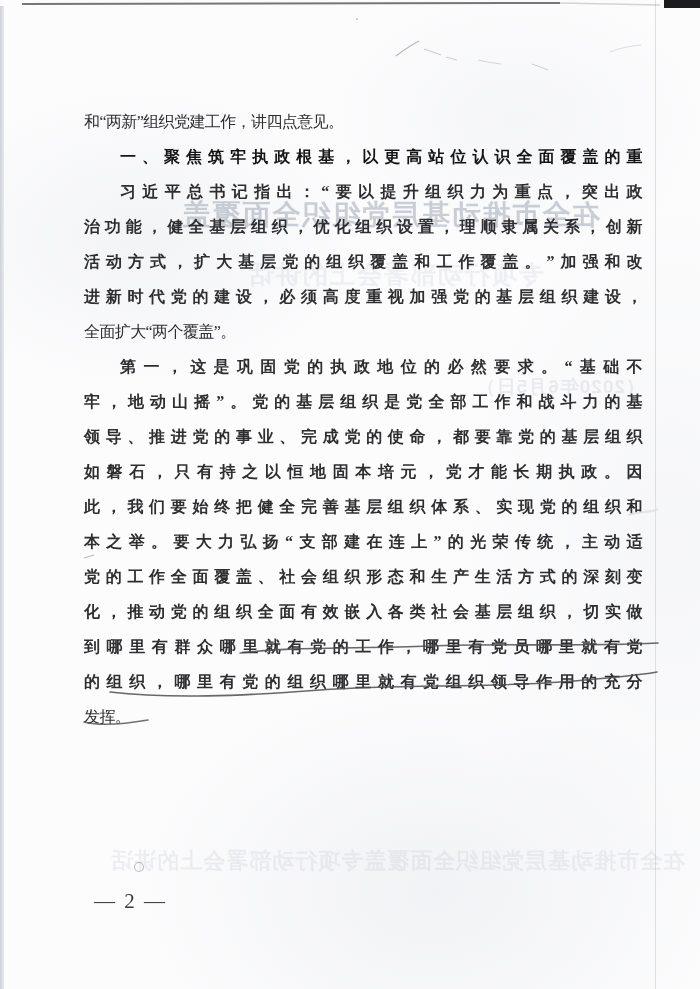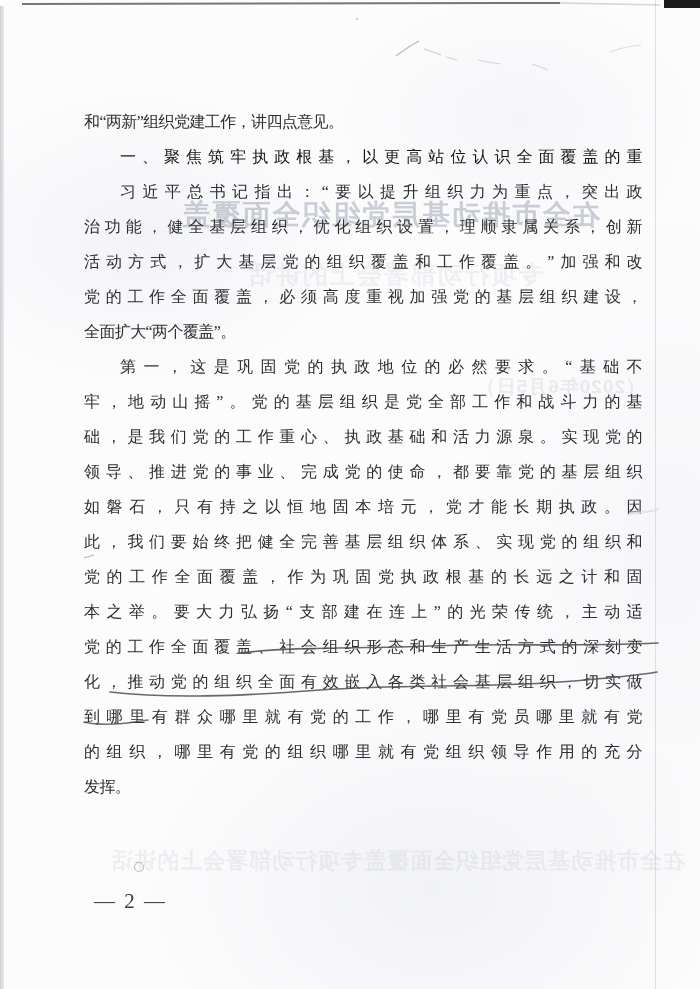--- a/index.html
+++ b/index.html
@@ -19,23 +19,23 @@
   }
   
   .edge-left{position:absolute;left:0;top:6px;width:4px;height:983px;background:linear-gradient(90deg,#c9cdd3,#e4e6ea);opacity:.9;}
   .edge-right-line{position:absolute;left:655px;top:0;width:1px;height:989px;background:#dcdfe3;}
   
   .textcol{
     position:absolute;left:84px;top:104px;width:558px;
     color:#2e2e30;font-size:16px;line-height:35px;letter-spacing:-0.6px;
   }
   .tl{height:35px;white-space:nowrap;}
-  .jst{text-align:justify;text-align-last:justify;white-space:normal;}
+  .jst{text-align:justify;text-align-last:justify;white-space:normal;font-weight:bold;}
   .ind{text-indent:36px;}
-  .hd{font-family:"Liberation Sans","DejaVu Sans",sans-serif;font-weight:400;color:#141414;}
+  .hd{font-family:"Liberation Sans","DejaVu Sans",sans-serif;font-weight:700;color:#141414;}
   .footer{
     position:absolute;left:94px;top:889px;color:#3a3a3c;
     font-size:21px;letter-spacing:2px;
   }
   
   .bleed{
     position:absolute;transform:scaleX(-1);white-space:nowrap;
     font-family:"Liberation Sans","DejaVu Sans",sans-serif;font-weight:700;
     color:#8e97a8;filter:blur(.7px);pointer-events:none;
   }
@@ -58,30 +58,28 @@
   <div class="bleed bleed-date">（2020年6月5日）</div>
   <div class="bleed bleed-bottom">在全市推动基层党组织全面覆盖专项行动部署会上的讲话</div>
 
   <div class="textcol">
     <div class="tl">和“两新”组织党建工作，讲四点意见。</div>
     <div class="tl hd ind jst">一、聚焦筑牢执政根基，以更高站位认识全面覆盖的重</div>
 
     <div class="tl ind jst">习近平总书记指出：“要以提升组织力为重点，突出政</div>
     <div class="tl jst">治功能，健全基层组织，优化组织设置，理顺隶属关系，创新</div>
     <div class="tl jst">活动方式，扩大基层党的组织覆盖和工作覆盖。”加强和改</div>
-    <div class="tl jst">党的工作全面覆盖，必须高度重视加强党的基层组织建设，</div>
+    <div class="tl jst">进新时代党的建设，必须高度重视加强党的基层组织建设，</div>
     <div class="tl">全面扩大“两个覆盖”。</div>
 
     <div class="tl ind jst">第一，这是巩固党的执政地位的必然要求。“基础不</div>
     <div class="tl jst">牢，地动山摇”。党的基层组织是党全部工作和战斗力的基</div>
-    <div class="tl jst">础，是我们党的工作重心、执政基础和活力源泉。实现党的</div>
     <div class="tl jst">领导、推进党的事业、完成党的使命，都要靠党的基层组织</div>
     <div class="tl jst">如磐石，只有持之以恒地固本培元，党才能长期执政。因</div>
     <div class="tl jst">此，我们要始终把健全完善基层组织体系、实现党的组织和</div>
-    <div class="tl jst">党的工作全面覆盖，作为巩固党执政根基的长远之计和固</div>
     <div class="tl jst">本之举。要大力弘扬“支部建在连上”的光荣传统，主动适</div>
     <div class="tl jst">党的工作全面覆盖、社会组织形态和生产生活方式的深刻变</div>
     <div class="tl jst">化，推动党的组织全面有效嵌入各类社会基层组织，切实做</div>
     <div class="tl jst">到哪里有群众哪里就有党的工作，哪里有党员哪里就有党</div>
     <div class="tl jst">的组织，哪里有党的组织哪里就有党组织领导作用的充分</div>
     <div class="tl">发挥。</div>
   </div>
 
   <div class="footer">— 2 —</div>
 

